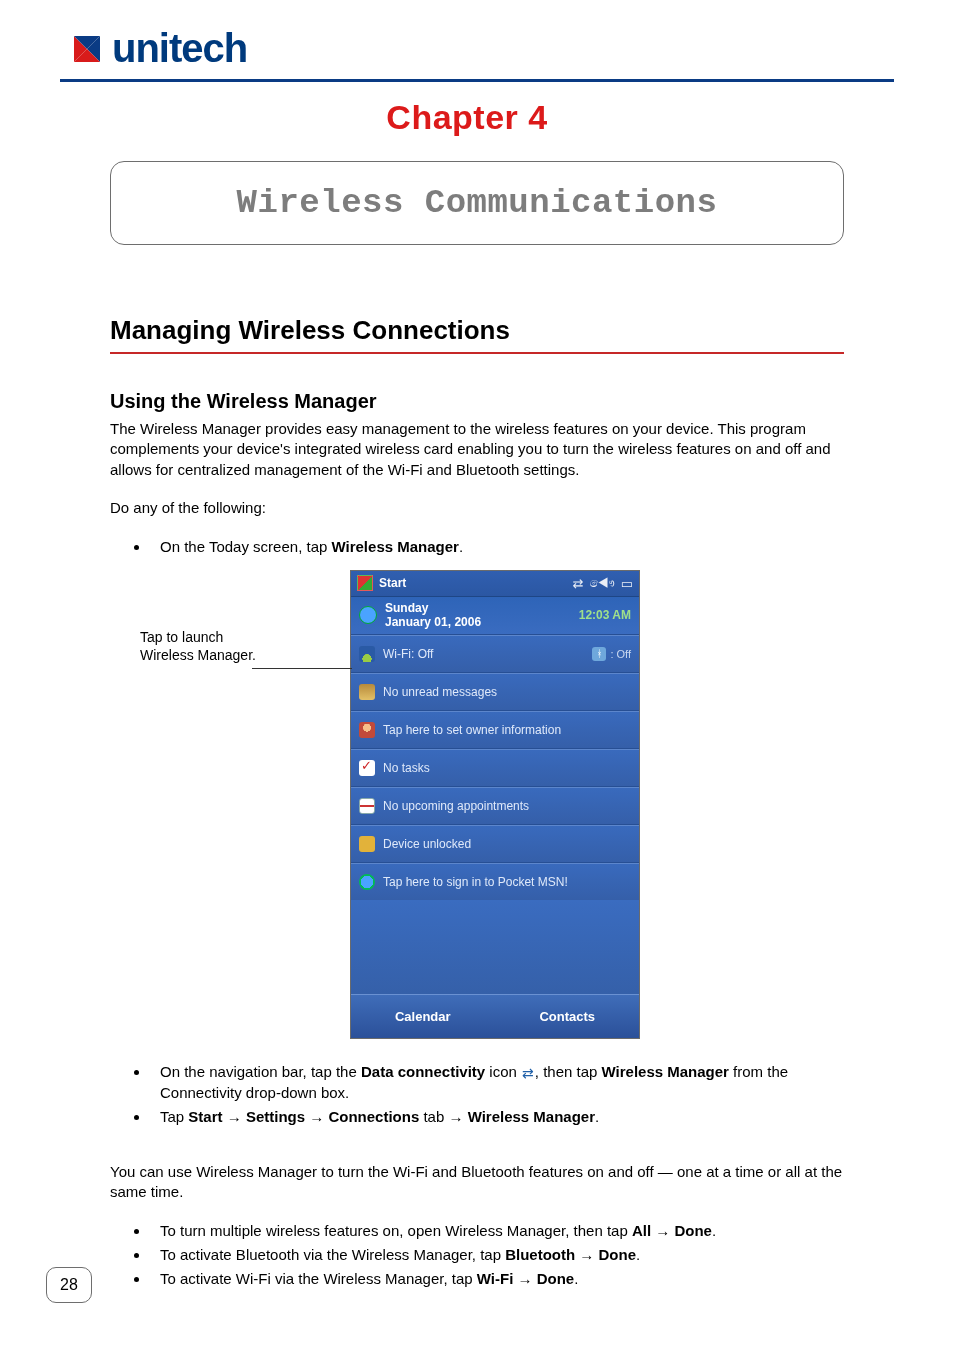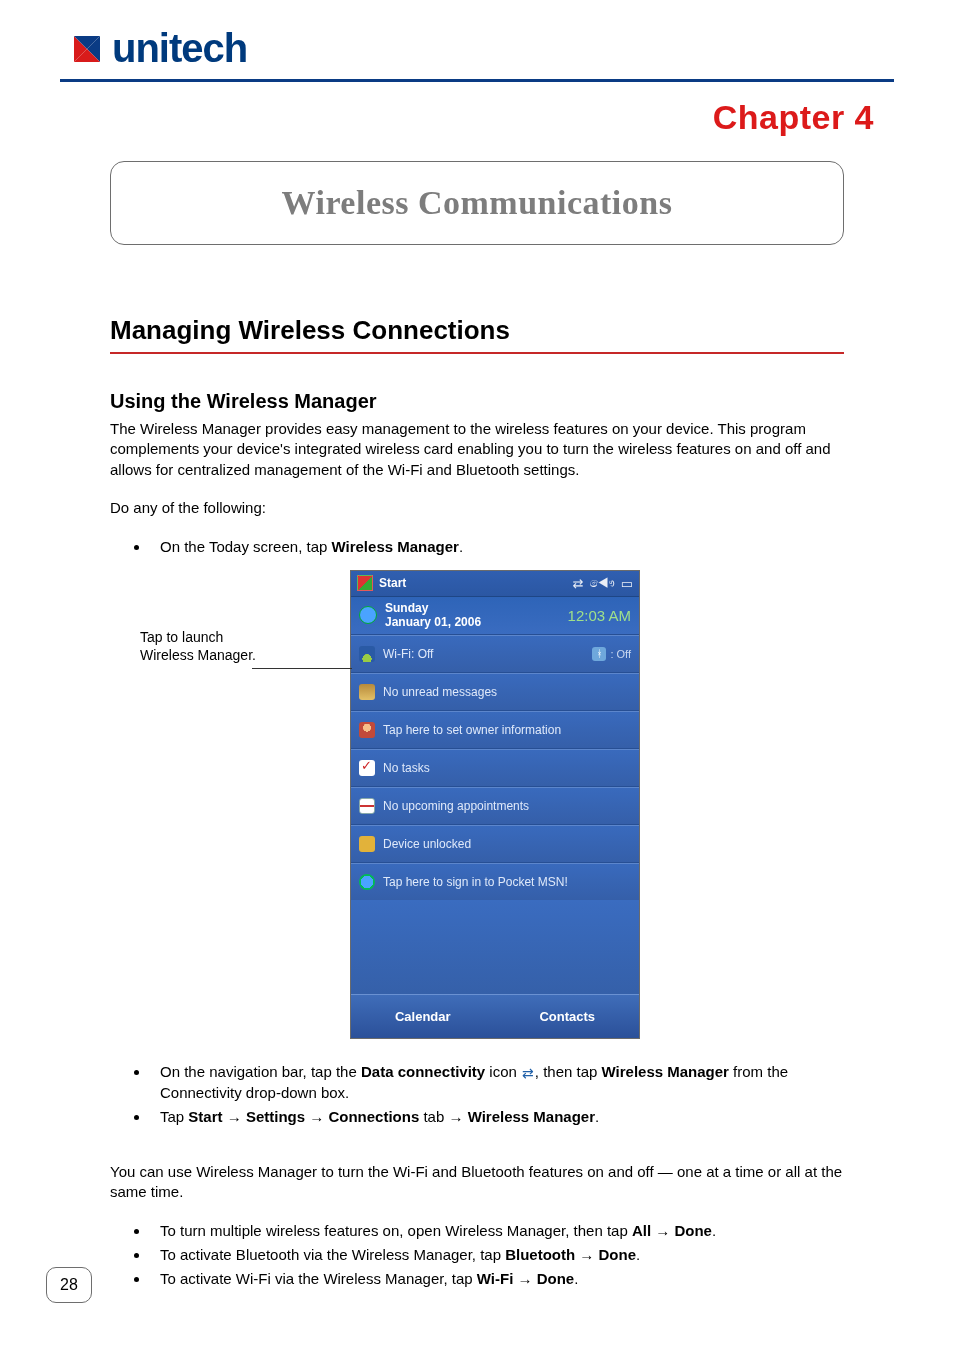--- a/index.html
+++ b/index.html
@@ -29,41 +29,41 @@
     font-weight: 800;
     color: #003a7d;
     letter-spacing: -1px;
   }
   .top-rule {
     border: none;
     border-top: 3px solid #0a3b84;
     margin: 0 0 16px 0;
   }
   .chapter {
-    text-align: right;
+    text-align: center;
     color: #dc1a1a;
     font-size: 34px;
     font-weight: 900;
     font-family: Arial Black, Arial, sans-serif;
     margin-right: 20px;
     margin-bottom: 24px;
     letter-spacing: 0.5px;
   }
   .title-box {
     border: 1.5px solid #6e6e6e;
     border-radius: 14px;
     margin: 0 50px 70px 50px;
     padding: 22px 10px;
     text-align: center;
   }
   .title-box h1 {
     color: #7d7d7d;
     font-size: 34px;
     font-weight: 900;
-    font-family: Liberation Serif, serif;
+    font-family: Liberation Mono, monospace;
     letter-spacing: 0.5px;
   }
   .section-h2 {
     font-size: 26px;
     font-weight: bold;
     margin: 0 50px 6px 50px;
   }
   .section-rule {
     border: none;
     border-top: 2px solid #c62828;
@@ -135,21 +135,21 @@
   }
   .ie-icon {
     width: 18px; height: 18px; border-radius: 50%;
     background: #4aa3ff;
     border: 1px solid #0a3;
     margin-right: 8px;
     position: relative;
   }
   .date-txt { line-height: 1.2; font-size: 12px; }
   .date-txt b { font-weight: bold; }
-  .time-txt { margin-left: auto; color: #9fe08a; font-size: 15px; font-weight: normal; }
+  .time-txt { margin-left: auto; color: #9fe08a; font-size: 12px; font-weight: bold; }
   .row {
     display: flex; align-items: center;
     padding: 18px 8px;
     border-top: 1px solid #5c86cc;
     border-bottom: 1px solid #274f94;
     background: linear-gradient(#396abd,#355fa9);
     height: 26px;
     font-size: 12px;
     color: #dfe9fa;
   }

